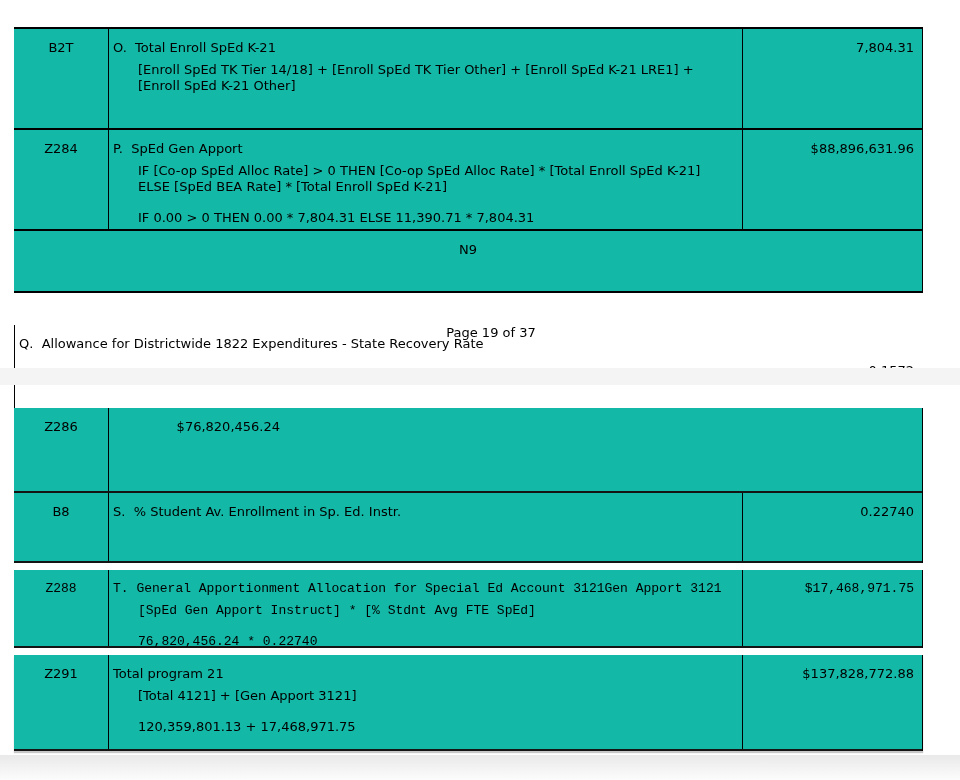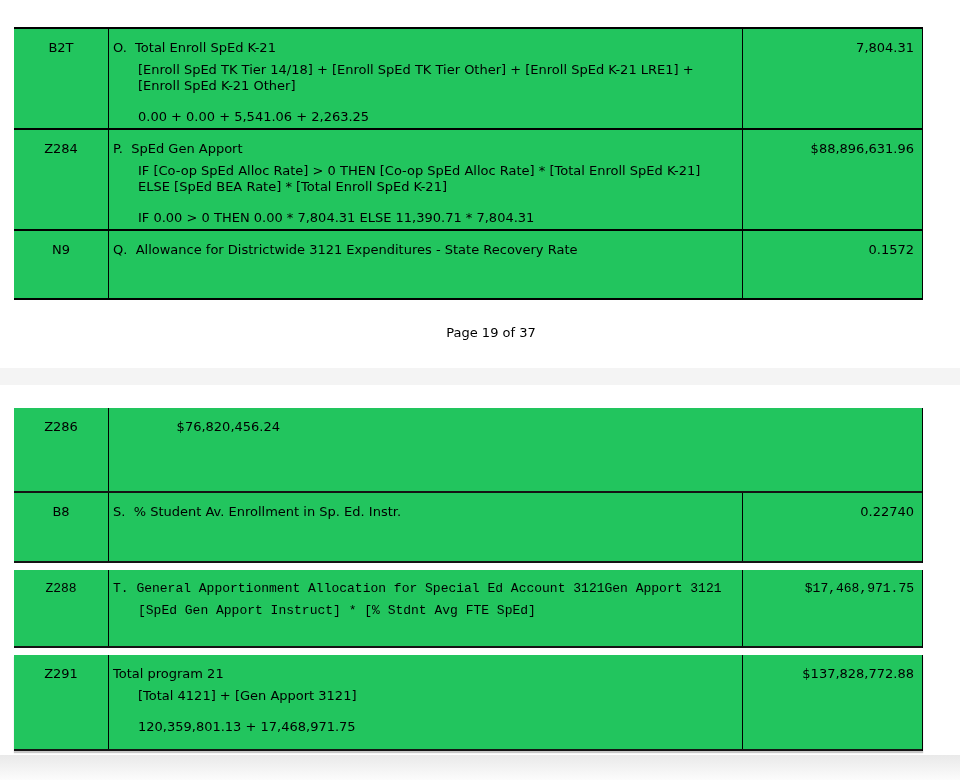--- a/index.html
+++ b/index.html
@@ -11,39 +11,39 @@
     position:relative;
   }
   .hdr-label { position:absolute; top:7px; font-weight:bold; font-size:14px; white-space:pre;margin-top:48px; }
   #hdr-item-code { left:27px; }
   #hdr-amount { right:79px; }
 
   .report-table { position:absolute; left:14px; width:909px; }
   #table-page19 { top:27px; border-top:2px solid #000; }
   #table-page20 { top:408px; }
 
-  .row { display:flex; border-bottom:2px solid #000; background:#22c55e; }
+  .row { display:flex; border-bottom:2px solid #000; background:#14b8a6; }
   .box { border-right:1.5px solid #000; }
   #table-page19 .box { border-right:0; }
   #table-page19 .row { border-right:1.5px solid #000; }
 
   .cell-code  { flex:0 0 94px; text-align:center; padding-top:11px; white-space:pre; }
   .cell-desc  { flex:1 1 auto; border-left:1.5px solid #000; padding:11px 4px 0 4px; }
   .cell-amt   { flex:0 0 180px; border-left:1.5px solid #000; padding:11px 8px 0 7px;
                 display:flex; justify-content:flex-end; align-items:flex-start; white-space:pre; }
   .line { white-space:pre; line-height:16px; }
   .title-line { }
   .formula-line { margin-left:25px; }
   .formula-first { margin-top:6px; }
   .values-line { margin-left:25px; margin-top:15px; }
 
   
   #row-b2t  { height:101px; }
   #row-z284 { height:101px; }
-  #row-n9   { height:69px; }
+  #row-n9   { height:62px;flex-direction:column; }
   #row-z286 { height:85px;  border-bottom:2.5px solid #141414; }
   #row-b8   { height:70px;  border-bottom:2.5px solid #141414; }
   #box-z288 { margin-top:7px; }
   #row-z288 { height:78px;  border-bottom:2.5px solid #141414;font-family:Liberation Mono, monospace; }
   #box-z291 { margin-top:7px; box-shadow:0 2px 1px rgba(0,0,0,0.22); }
   #row-z291 { height:96px;  border-bottom:2.5px solid #141414; }
 
   #page-footer { position:absolute; top:325px; left:17px; width:948px; text-align:center; white-space:pre; }
   #page-gap-band { position:absolute; top:368px; left:0; width:960px; height:17px; background:#f4f4f4; }
   #bottom-fade { position:absolute; top:755px; left:0; width:960px; height:25px;
@@ -57,21 +57,20 @@
 
 <div class="report-table" id="table-page19">
   <div class="box">
 
     <div class="row" id="row-b2t">
       <div class="cell-code line">B2T</div>
       <div class="cell-desc">
         <div class="line title-line">O.  Total Enroll SpEd K-21</div>
         <div class="line formula-line formula-first">[Enroll SpEd TK Tier 14/18] + [Enroll SpEd TK Tier Other] + [Enroll SpEd K-21 LRE1] +</div>
         <div class="line formula-line">[Enroll SpEd K-21 Other]</div>
-        <div class="line values-line">0.00 + 0.00 + 5,541.06 + 2,263.25</div>
       </div>
       <div class="cell-amt">
         <span class="line"></span>
         <span class="line">7,804.31</span>
       </div>
     </div>
 
     <div class="row" id="row-z284">
       <div class="cell-code line">Z284</div>
       <div class="cell-desc">
@@ -82,21 +81,21 @@
       </div>
       <div class="cell-amt">
         <span class="line">$</span>
         <span class="line">88,896,631.96</span>
       </div>
     </div>
 
     <div class="row" id="row-n9">
       <div class="cell-code line">N9</div>
       <div class="cell-desc">
-        <div class="line title-line">Q.  Allowance for Districtwide 3121 Expenditures - State Recovery Rate</div>
+        <div class="line title-line">Q.  Allowance for Districtwide 1822 Expenditures - State Recovery Rate</div>
       </div>
       <div class="cell-amt">
         <span class="line"></span>
         <span class="line">0.1572</span>
       </div>
     </div>
 
   </div>
 </div>
 
@@ -128,20 +127,21 @@
     </div>
 
   </div>
 
   <div class="box" id="box-z288">
     <div class="row" id="row-z288">
       <div class="cell-code line">Z288</div>
       <div class="cell-desc">
         <div class="line title-line">T. General Apportionment Allocation for Special Ed Account 3121Gen Apport 3121</div>
         <div class="line formula-line formula-first">[SpEd Gen Apport Instruct] * [% Stdnt Avg FTE SpEd]</div>
+        <div class="line values-line">76,820,456.24 * 0.22740</div>
       </div>
       <div class="cell-amt">
         <span class="line">$</span>
         <span class="line">17,468,971.75</span>
       </div>
     </div>
   </div>
 
   <div class="box" id="box-z291">
     <div class="row" id="row-z291">

